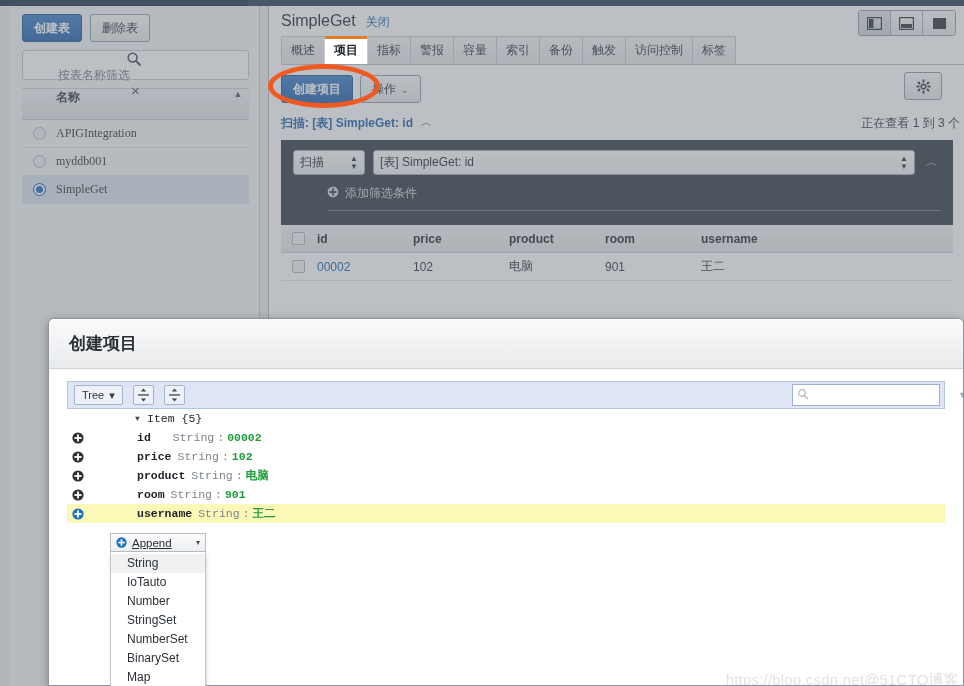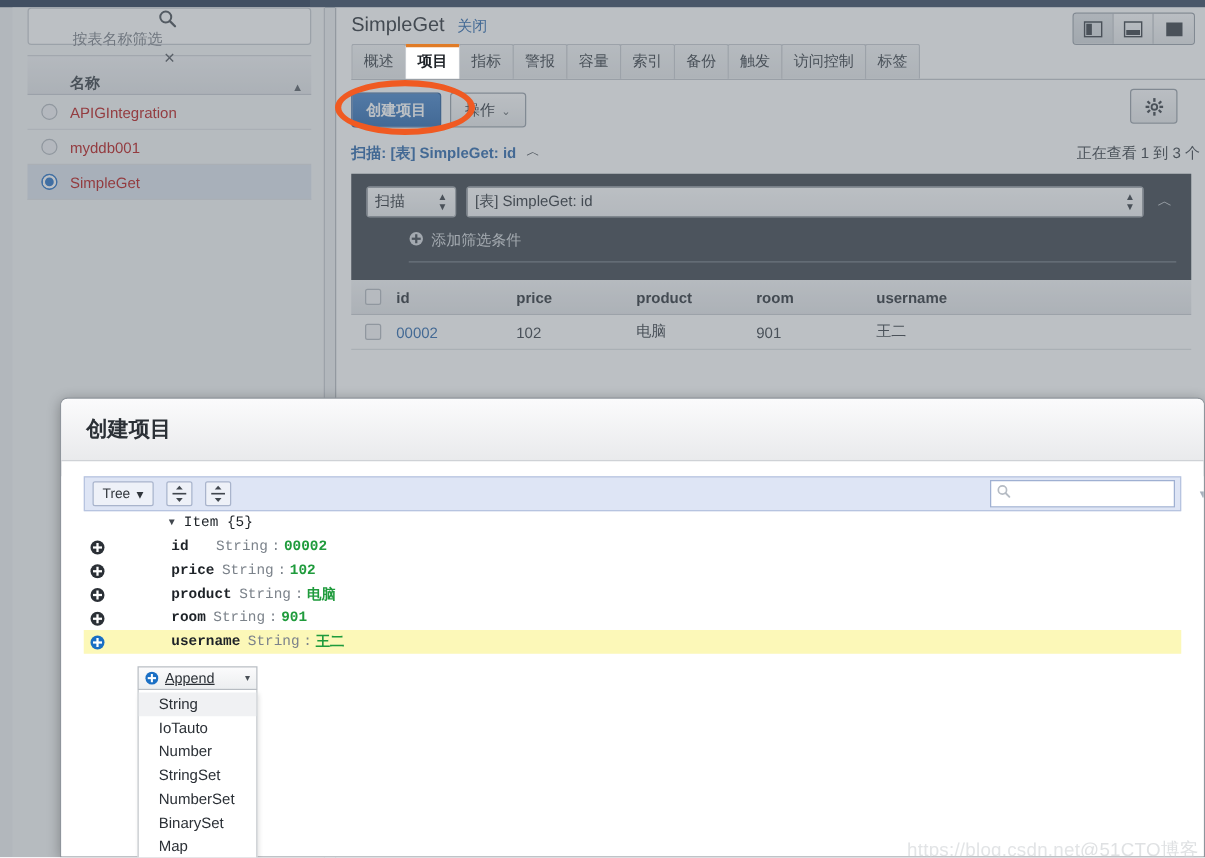--- a/index.html
+++ b/index.html
@@ -84,21 +84,21 @@
     width: 16px; height: 16px; flex: 0 0 16px;
     color: #555a60; font-size: 15px; line-height: 16px; text-align: center;
     cursor: pointer;
   }
   .table-head {
     margin: 8px 10px 0 12px;
     height: 32px;
     background: linear-gradient(#f2f3f5,#e3e5e8);
     border-top: 1px solid #d2d5d9;
     border-bottom: 1px solid #c7cad0;
-    display: flex; align-items: flex-end;
+    display: flex; align-items: flex-start;
     font-size: 12px; font-weight: bold; color: #3c4349;
   }
   .th-radio { width: 34px; flex: 0 0 34px; }
   .th-name { flex: 1 1 auto; }
   .th-sort { width: 22px; flex: 0 0 22px; color:#5a6067; font-size: 9px; text-align:center;}
   .tbl-row {
     margin: 0 10px 0 12px;
     height: 28px;
     display: flex; align-items: center;
     border-bottom: 1px solid #e0e2e5;
@@ -106,21 +106,21 @@
     cursor: pointer;
   }
   .tbl-row.sel { background: #dce4ee; }
   .td-radio { width: 34px; flex: 0 0 34px; display:flex; align-items:center; justify-content:center;}
   .radio {
     width: 13px; height: 13px; border-radius: 50%;
     border: 1px solid #b4b9bf; background: #f1f2f4;
     display: block;
   }
   .radio.on { background: #2b74c6; border-color: #2b74c6; box-shadow: inset 0 0 0 2px #ffffff; }
-  .td-name { flex: 1 1 auto; color: #b91c1c; }
+  .td-name { flex: 1 1 auto; color: #404040; font-family: Liberation Serif, serif; }
 
   
   .content {
     position: absolute; left: 268px; top: 0; width: 696px; height: 680px;
     background: #ffffff;
     border-left: 1px solid #b8bcc2;
   }
   .ct-title {
     padding: 6px 0 4px 12px;
     display: flex; align-items: baseline; gap: 10px;
@@ -403,20 +403,24 @@
 
 <div id="screen">
 
   <div class="top-sliver"></div>
   <div class="top-sliver-right"></div>
 
   <div class="app">
 
     <div class="sidebar">
 
+      <div class="side-btnbar">
+        <div class="btn btn-primary">创建表</div>
+        <div class="btn">删除表</div>
+      </div>
 
       <div class="filter-row">
         <span class="mag">
           <svg width="16" height="16" viewBox="0 0 16 16">
             <circle cx="6.6" cy="6.6" r="4.4" fill="none" stroke="#4a5057" stroke-width="1.6"></circle>
             <line x1="9.9" y1="9.9" x2="14" y2="14" stroke="#4a5057" stroke-width="1.8" stroke-linecap="round"></line>
           </svg>
         </span>
         <input class="filter-input" type="text" placeholder="按表名称筛选" style="">
         <span class="clear-x">×</span>

